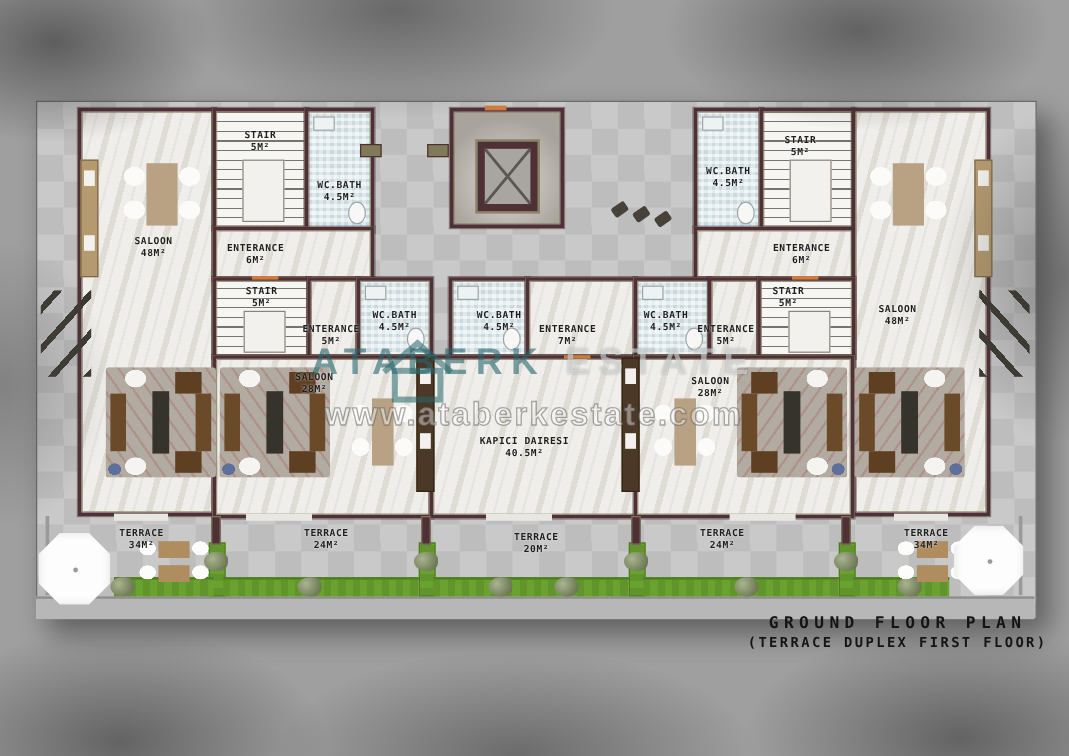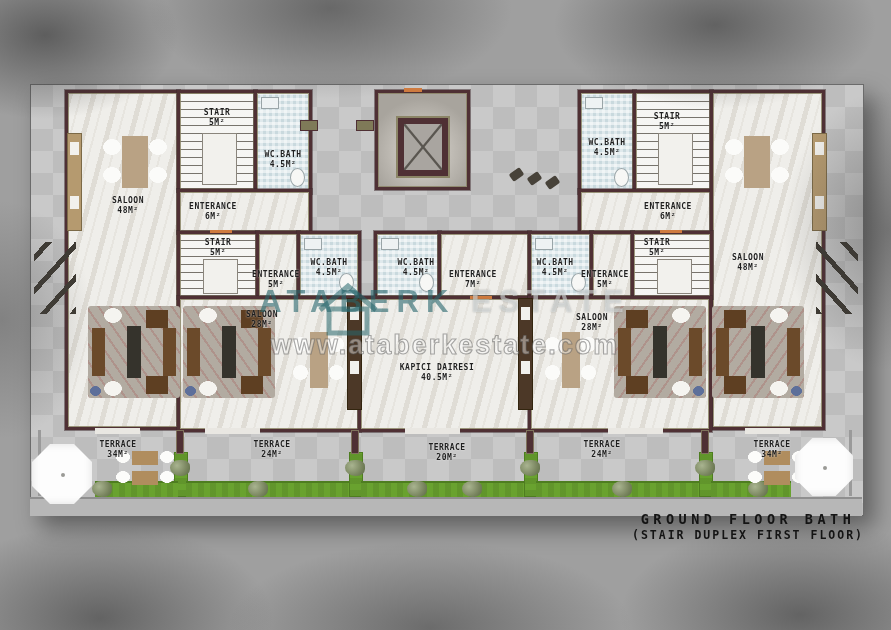--- a/index.html
+++ b/index.html
@@ -311,18 +311,18 @@
   <svg id="houselogo" width="64" height="56" viewBox="0 0 64 56">
     <polyline points="4,30 32,6 60,30" fill="none" stroke="#26666c" stroke-width="5"></polyline>
     <rect x="13" y="29" width="38" height="24" fill="none" stroke="#26666c" stroke-width="5"></rect>
   </svg>
   <div id="wm">
     <div class="brand"><span class="b1">ATABERK</span><span class="b2"> </span><span class="b2">ESTATE</span></div>
     <div class="url">www.ataberkestate.com</div>
   </div>
 
   <div id="title">
-    <div class="t1">GROUND FLOOR BATH</div>
-    <div class="t2">(STAIR DUPLEX FIRST FLOOR)</div>
+    <div class="t1">GROUND FLOOR PLAN</div>
+    <div class="t2">(TERRACE DUPLEX FIRST FLOOR)</div>
   </div>
 
   <div id="grunge"></div>
 </div>
 
 </body></html>

